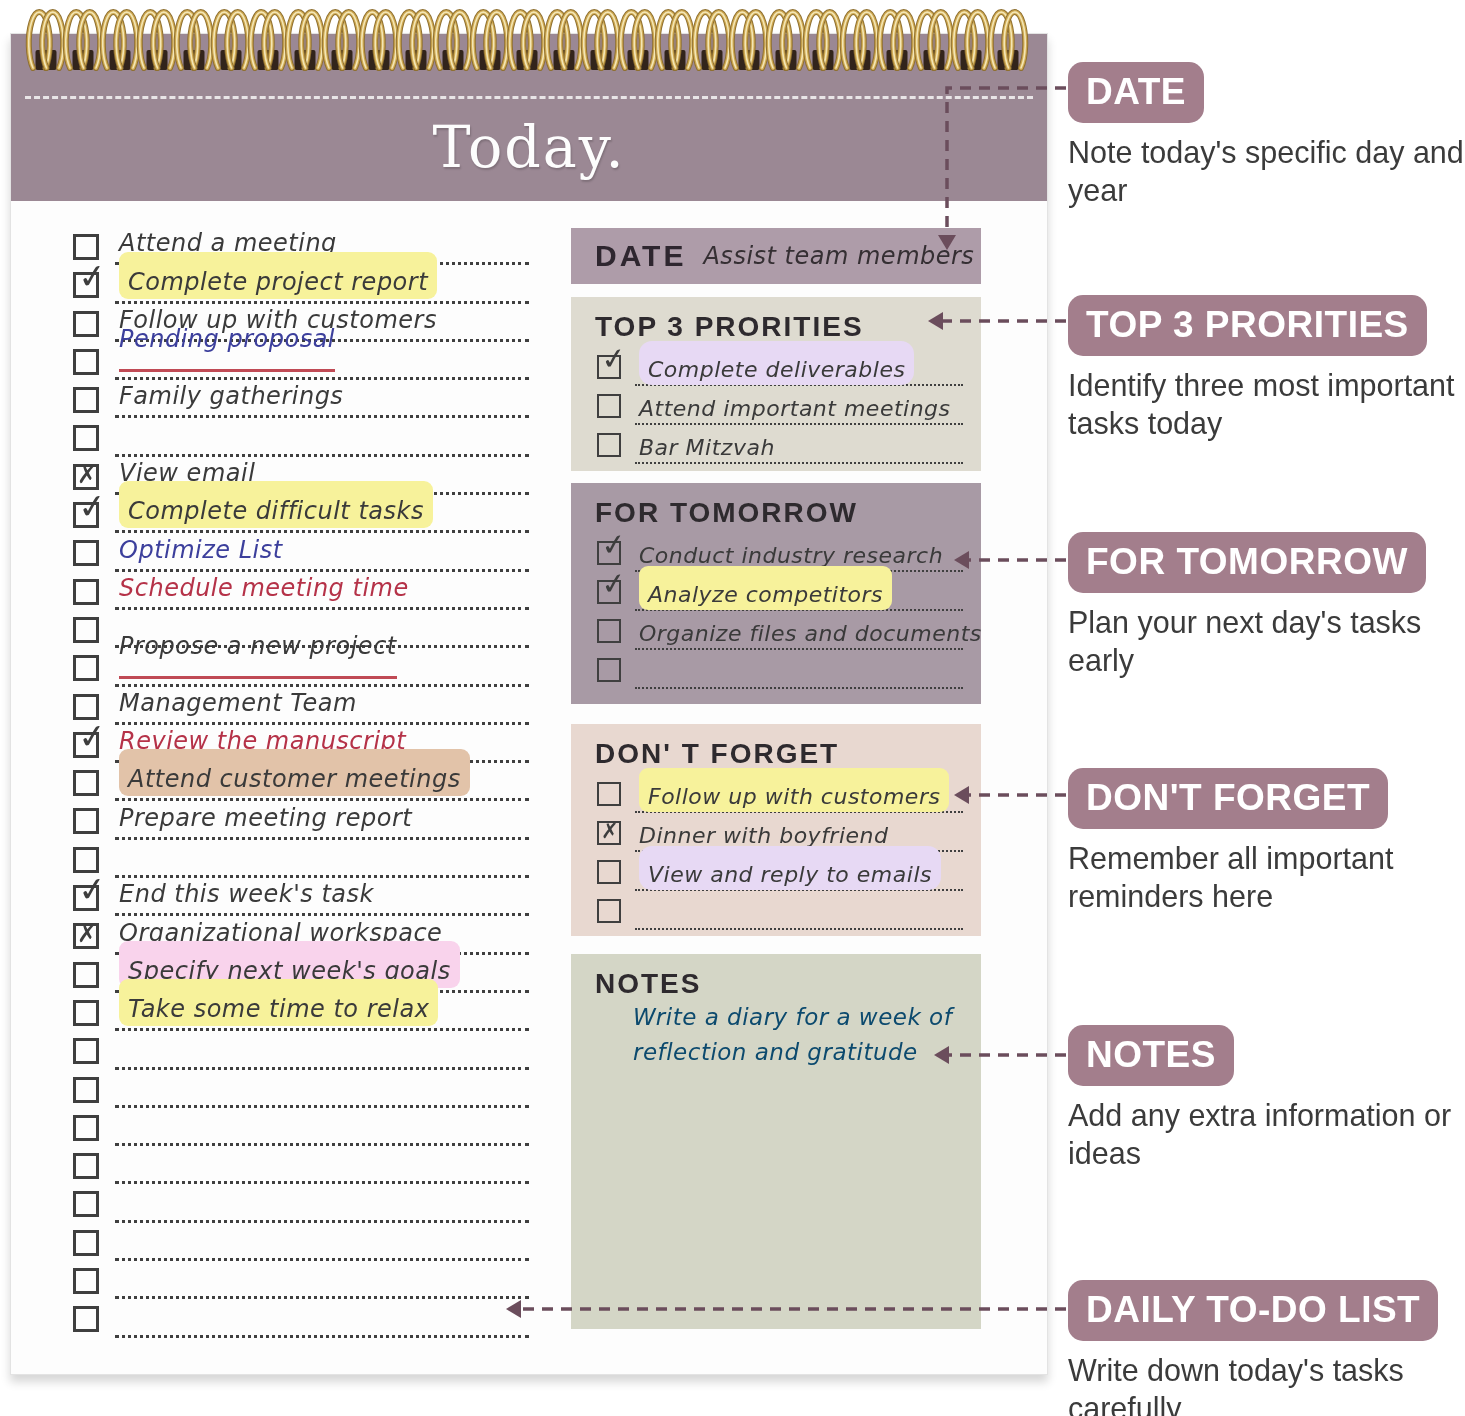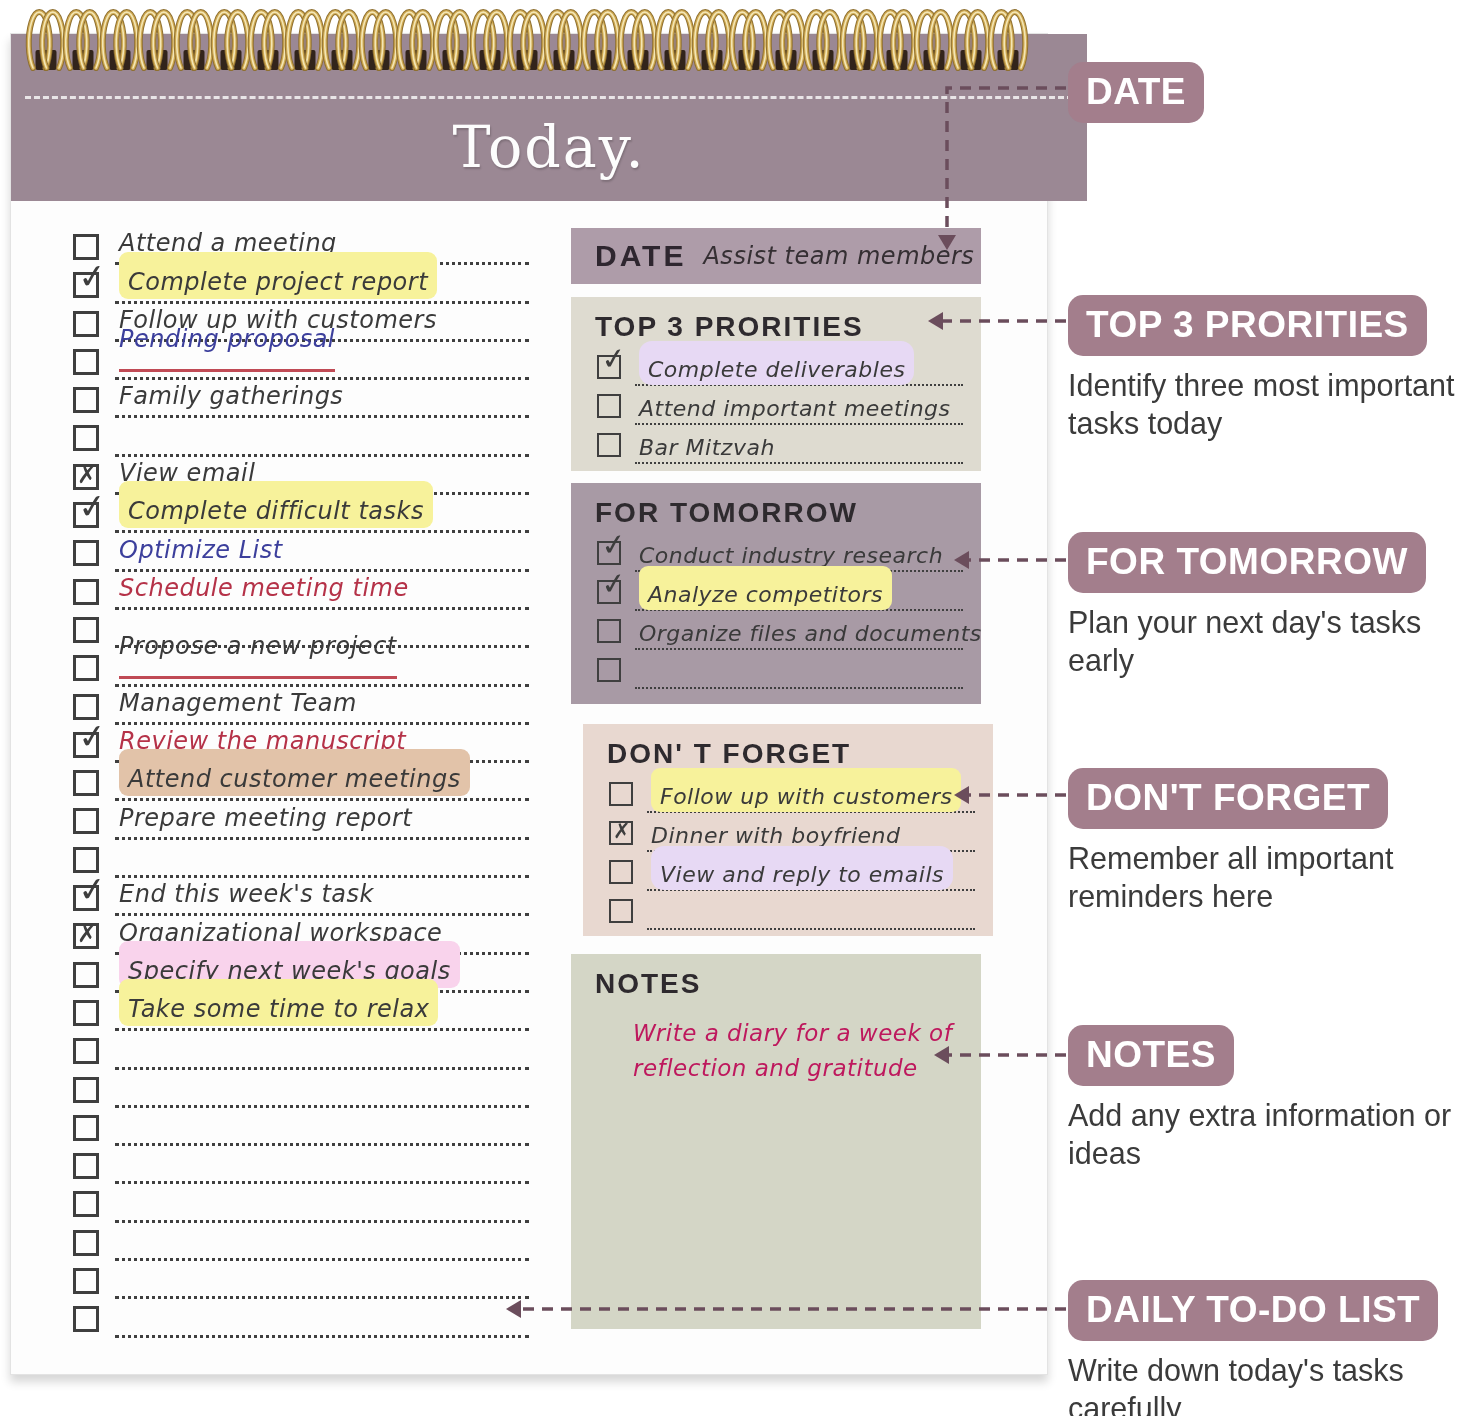--- a/index.html
+++ b/index.html
@@ -2,21 +2,21 @@
 <html style="--header-band: #9b8894; --date-panel: #ae9ca9; --priorities-panel: #dedbd0; --tomorrow-panel: #a89aa5; --dont-forget-panel: #e8d8d0; --notes-panel: #d4d6c6; --badge: #a37e8c; --connector: #6b4d5c; --wire-gold: #cfa952; --highlight-yellow: #f7f29b; --highlight-lavender: #e7d9f4; --highlight-tan: #e2c3a9; --highlight-pink: #f9d3ec; --ink: #3a3a3a; --ink-blue: #3c3f9c; --ink-red: #b53248; --underline-red: #c04a55;"><head>
 <meta charset="utf-8">
 <style>
   html,body{margin:0;padding:0;background:#ffffff;}
   .page{position:relative;width:1465px;height:1416px;background:#ffffff;overflow:hidden;
         font-family:"Liberation Sans",sans-serif;}
 
   
   .notepad{position:absolute;left:10px;top:33px;width:1036px;height:1340px;background:#fdfdfd;
            border:1px solid #e3e3e3;box-shadow:0 7px 9px rgba(0,0,0,.16);}
-  .header{position:absolute;left:0;top:0;width:100%;height:167px;background:var(--header-band,#9b8894);padding-left:40px;}
+  .header{position:absolute;left:0;top:0;width:100%;height:167px;background:var(--header-band,#9b8894);}
   .stitch{position:absolute;left:14px;right:14px;top:62px;border-top:3px dashed rgba(255,255,255,.78);}
   .pad-title{position:absolute;left:0;right:0;top:80px;text-align:center;color:#fdfdfd;
              font-family:"DejaVu Serif",serif;font-size:57px;letter-spacing:2px;
              text-shadow:1px 2px 2px rgba(0,0,0,.18);}
   .spiral{position:absolute;left:0;top:-33px;width:1036px;height:105px;overflow:visible;z-index:5;}
 
   
   .trow{position:relative;}
   .cb{position:absolute;box-sizing:border-box;border:3px solid #3f3f3f;background:transparent;}
   .leader{position:absolute;border-bottom:3.2px dotted #3f3f3f;}
@@ -34,31 +34,31 @@
   .todo-col .mark-cross{left:4px;top:1px;font-size:24px;}
 
   
   .panel{position:absolute;box-sizing:border-box;}
   .p-date{left:560px;top:194px;width:410px;height:56px;background:var(--date-panel,#ae9ca9);
           display:flex;align-items:center;}
   .p-date .plabel{margin-left:24px;font-size:30px;font-weight:bold;letter-spacing:3px;color:#2e262f;}
   .p-date .pvalue{margin-left:17px;font-size:24px;color:#352f33;}
   .p-top3{left:560px;top:263px;width:410px;height:174px;background:var(--priorities-panel,#dedbd0);}
   .p-tmrw{left:560px;top:449px;width:410px;height:221px;background:var(--tomorrow-panel,#a89aa5);}
-  .p-dont{left:572px;top:690px;width:410px;height:212px;background:var(--dont-forget-panel,#e8d8d0);}
+  .p-dont{left:560px;top:690px;width:410px;height:212px;background:var(--dont-forget-panel,#e8d8d0);}
   .p-notes{left:560px;top:920px;width:410px;height:375px;background:var(--notes-panel,#d4d6c6);}
   .ptitle{position:absolute;left:24px;top:14px;font-size:28px;font-weight:bold;letter-spacing:2px;color:#2e2a2e;}
   .pitems{position:absolute;left:26px;right:16px;top:54px;}
   .pitems .trow{height:39px;}
   .pitems .cb{left:0;top:4px;width:24px;height:24px;border-width:2.5px;}
   .pitems .leader{left:38px;right:2px;bottom:4px;border-bottom-width:2.8px;}
   .pitems .txt{left:42px;bottom:8px;font-size:22px;}
   .pitems .mark-check{left:4px;top:-10px;font-size:30px;transform:rotate(-6deg);}
   .pitems .mark-cross{left:4px;top:2px;font-size:21px;}
-  .notes-text{position:absolute;left:62px;top:62px;font-size:23px;line-height:35px;color:#be185d;}
+  .notes-text{position:absolute;left:62px;top:46px;font-size:23px;line-height:35px;color:#0c4a6e;}
 
   
   .c-blue{color:var(--ink-blue,#3c3f9c);}
   .c-red{color:var(--ink-red,#b53248);}
   .u-solid{border-bottom:3px solid var(--underline-red,#c04a55);padding-bottom:16px;}
   .u-wavy{text-decoration-line:underline;text-decoration-style:wavy;
           text-decoration-color:var(--underline-red,#c04a55);text-decoration-thickness:2.5px;
           text-underline-offset:7px;margin-top:37px;}
   .hl{padding:16px 9px 3px;border-radius:9px;}
   .hl-yellow{background:var(--highlight-yellow,#f7f29b);}
@@ -517,20 +517,20 @@
       <path d="M1066,1309 L520,1309" fill="none" stroke="#6b4d5c" stroke-width="3.5" stroke-dasharray="11 8"></path>
       <path d="M947,250 l-9,-15 l18,0 z" fill="#6b4d5c"></path>
       <path d="M928,321 l15,-9 l0,18 z" fill="#6b4d5c"></path>
       <path d="M954,560 l15,-9 l0,18 z" fill="#6b4d5c"></path>
       <path d="M954,795 l15,-9 l0,18 z" fill="#6b4d5c"></path>
       <path d="M934,1055 l15,-9 l0,18 z" fill="#6b4d5c"></path>
       <path d="M506,1309 l15,-9 l0,18 z" fill="#6b4d5c"></path>
     </svg>
 
   <div id="callouts">
-      <div class="callout" style="top: 62px;"><div class="badge">DATE</div></div>
+      <div class="callout" style="top: 62px;"><div class="badge">DATE</div><div class="desc">Note today's specific day and year</div></div>
       <div class="callout" style="top: 295px;"><div class="badge">TOP 3 PRORITIES</div><div class="desc">Identify three most important tasks today</div></div>
       <div class="callout" style="top: 532px;"><div class="badge">FOR TOMORROW</div><div class="desc">Plan your next day's tasks early</div></div>
       <div class="callout" style="top: 768px;"><div class="badge">DON'T FORGET</div><div class="desc">Remember all important reminders here</div></div>
       <div class="callout" style="top: 1025px;"><div class="badge">NOTES</div><div class="desc">Add any extra information or ideas</div></div>
       <div class="callout" style="top: 1280px;"><div class="badge">DAILY TO-DO LIST</div><div class="desc">Write down today's tasks carefully</div></div>
     </div>
 </div>
 
 </body></html>

